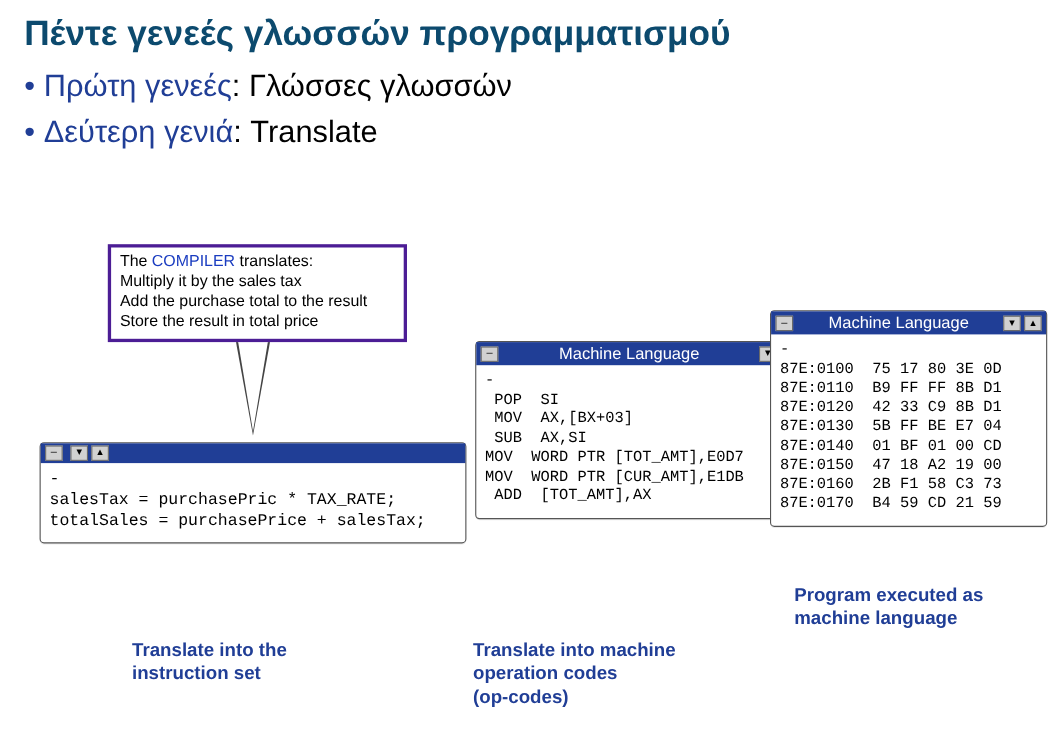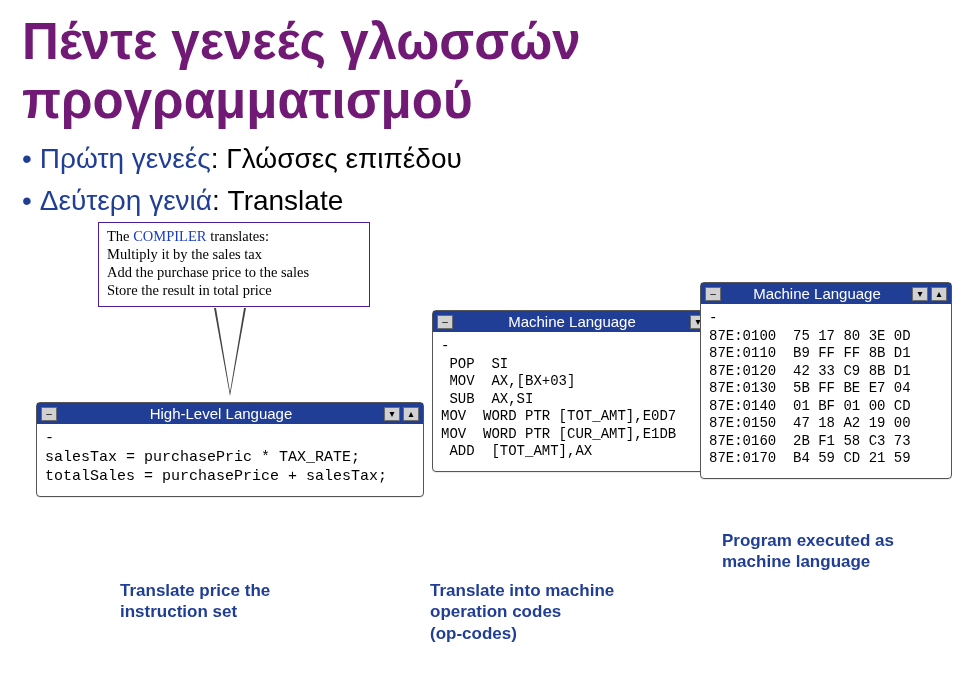--- a/index.html
+++ b/index.html
@@ -6,43 +6,43 @@
   html, body { margin: 0; padding: 0; }
   body {
     width: 960px;
     height: 681px;
     font-family: Arial, sans-serif;
     background: #fff;
     position: relative;
     overflow: hidden;
   }
   .page-title {
-    color: #701a75;
-    font-size: 51px;
+    color: #0c4a6e;
+    font-size: 32px;
     font-weight: 700;
     padding: 12px 22px 8px 22px;
   }
   .bullets {
     font-size: 28px;
     color: #000;
     padding-left: 22px;
     line-height: 1.5;
   }
   .bullets .dot { color: #203e96; margin-right: 8px; }
   .bullets .term { color: #203e96; }
 
   
   .compiler-box {
     position: absolute;
     left: 98px;
     top: 222px;
     width: 272px;
-    border: 1px solid #4c1d95;
+    border: 3px solid #4c1d95;
     background: #fff;
-    font-family: Liberation Serif, serif;
+    font-family: Liberation Sans, sans-serif;
     font-size: 14.5px;
     line-height: 1.25;
     padding: 4px 8px 6px 8px;
   }
   .compiler-box .word { color: #1a3cc0; font-weight: 400; }
   .compiler-tail {
     position: absolute;
     left: 214px;
     top: 308px;
     width: 0; height: 0;
@@ -118,43 +118,42 @@
   #cap-opcodes { left: 430px; top: 580px; width: 230px; }
   #cap-exec { left: 722px; top: 530px; width: 218px; }
 </style>
 </head>
 <body>
 
 <div class="page-title">Πέντε γενεές γλωσσών προγραμματισμού</div>
 
 <div class="bullets">
   <div>
-    <span class="dot">•</span><span class="term">Πρώτη γενεές</span><span>: Γλώσσες επιπέδου</span>
+    <span class="dot">•</span><span class="term">Πρώτη γενεές</span><span>: Γλώσσες γλωσσών</span>
   </div>
   <div>
     <span class="dot">•</span><span class="term">Δεύτερη γενιά</span><span>: Translate</span>
   </div>
 </div>
 
 <div class="compiler-tail"></div>
 <div class="compiler-tail-inner"></div>
 
 <div class="compiler-box">
   <div>
     <span>The </span><span class="word">COMPILER</span><span> translates:</span>
   </div>
   <div>Multiply it by the sales tax</div>
-  <div>Add the purchase price to the sales</div>
+  <div>Add the purchase total to the result</div>
   <div>Store the result in total price</div>
 </div>
 
 <div id="win-hll" class="win">
   <div class="win-title">
     <span class="btn btn-left">–</span>
-    <span class="title-text">High-Level Language</span>
     <span class="btn">▾</span>
     <span class="btn">▴</span>
   </div>
   <div class="win-body" style="white-space: pre;">-
 salesTax = purchasePric * TAX_RATE;
 totalSales = purchasePrice + salesTax;</div>
 </div>
 
 <div id="win-asm" class="win">
   <div class="win-title">
@@ -183,19 +182,19 @@
 87E:0100  75 17 80 3E 0D
 87E:0110  B9 FF FF 8B D1
 87E:0120  42 33 C9 8B D1
 87E:0130  5B FF BE E7 04
 87E:0140  01 BF 01 00 CD
 87E:0150  47 18 A2 19 00
 87E:0160  2B F1 58 C3 73
 87E:0170  B4 59 CD 21 59</div>
 </div>
 
-<div id="cap-instr" class="caption" style="white-space: pre;">Translate price the
+<div id="cap-instr" class="caption" style="white-space: pre;">Translate into the
 instruction set</div>
 <div id="cap-opcodes" class="caption" style="white-space: pre;">Translate into machine
 operation codes
 (op-codes)</div>
 <div id="cap-exec" class="caption" style="white-space: pre;">Program executed as
 machine language</div>
 
 </body></html>

